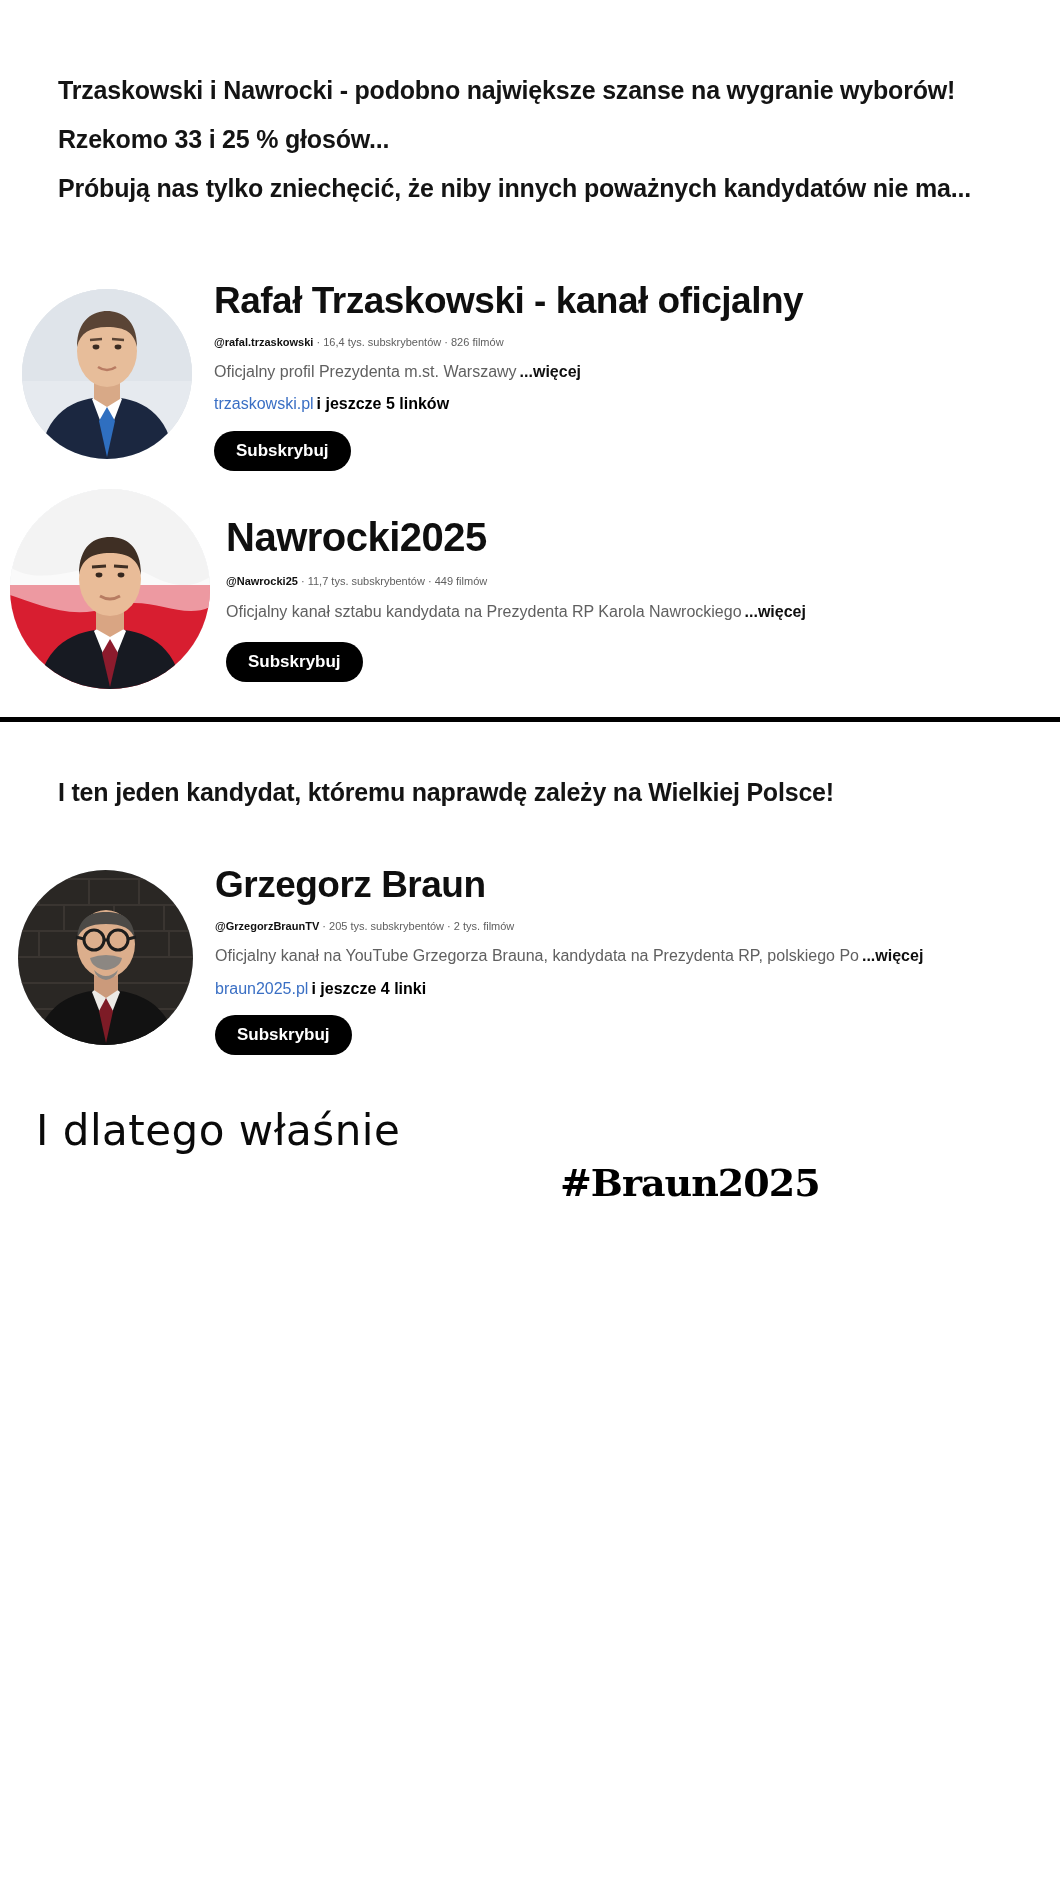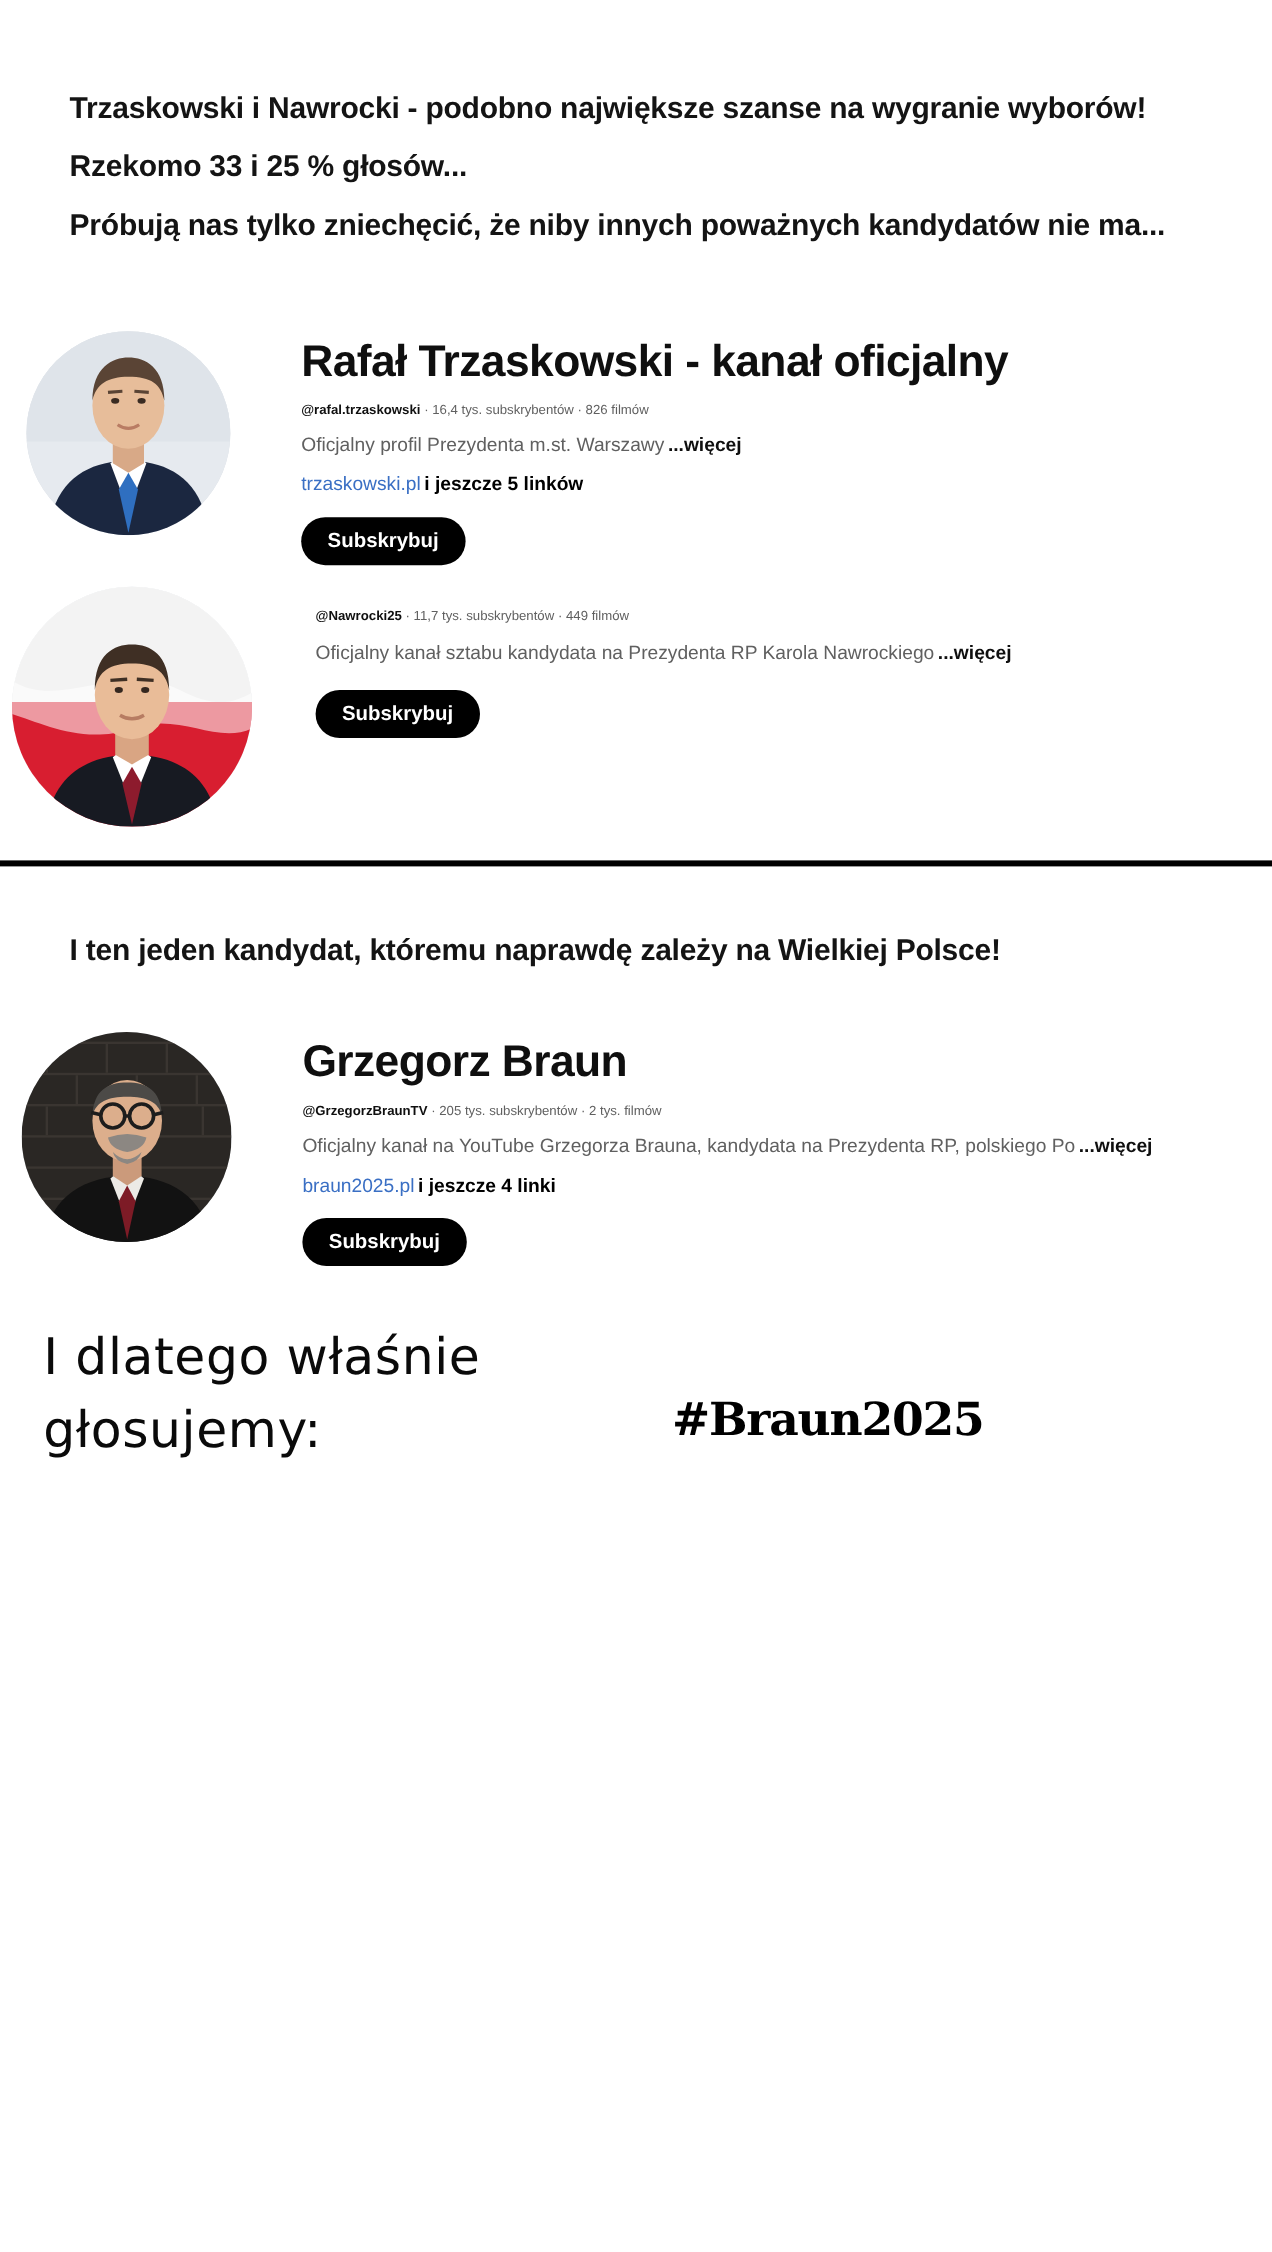--- a/index.html
+++ b/index.html
@@ -34,23 +34,22 @@
     color: #141414;
     letter-spacing: -0.2px;
     margin-bottom: 24px;
     white-space: nowrap;
   }
   .caption-line.l3 { margin-bottom: 0; }
 
   
   .channel {
     display: flex;
-    align-items: flex-start;
-    position: relative;
-    gap: 37px;
+    align-items: center;
+    position: relative;
   }
   .avatar {
     border-radius: 50%;
     overflow: hidden;
     flex: 0 0 auto;
     position: relative;
     background: #d8dde3;
   }
   .avatar svg { display: block; }
 
@@ -267,20 +266,21 @@
 
         <ellipse cx="89" cy="86" rx="3.4" ry="2.4" fill="#35271f"></ellipse>
         <ellipse cx="111" cy="86" rx="3.4" ry="2.4" fill="#35271f"></ellipse>
         <path d="M82 78 L96 77" stroke="#3f2f24" stroke-width="2.8" fill="none"></path>
         <path d="M104 77 L118 78" stroke="#3f2f24" stroke-width="2.8" fill="none"></path>
 
         <path d="M90 107 Q100 113 110 107" stroke="#b77c62" stroke-width="2.8" fill="none"></path>
       </svg>
     </div>
     <div class="ch-info">
+      <div class="ch-title">Nawrocki2025</div>
       <div class="ch-meta">
         <span class="handle">@Nawrocki25</span>
         <span>·</span>
         <span>11,7 tys. subskrybentów</span>
         <span>·</span>
         <span>449 filmów</span>
       </div>
       <div class="ch-desc">
         <span class="desc-text">Oficjalny kanał sztabu kandydata na Prezydenta RP Karola Nawrockiego</span>
         <span class="more">...więcej</span>
@@ -355,18 +355,17 @@
       <div class="ch-links">
         <span class="link">braun2025.pl</span><span class="more-links">i jeszcze 4 linki</span>
       </div>
       <button class="subscribe">Subskrybuj</button>
     </div>
   </div>
 
   <div class="bottom">
     <div class="hand">
       <div>I dlatego właśnie</div>
-      <div>głosujemy:</div>
     </div>
     <div class="hashtag">#Braun2025</div>
   </div>
 
 </div>
 
 </body></html>

